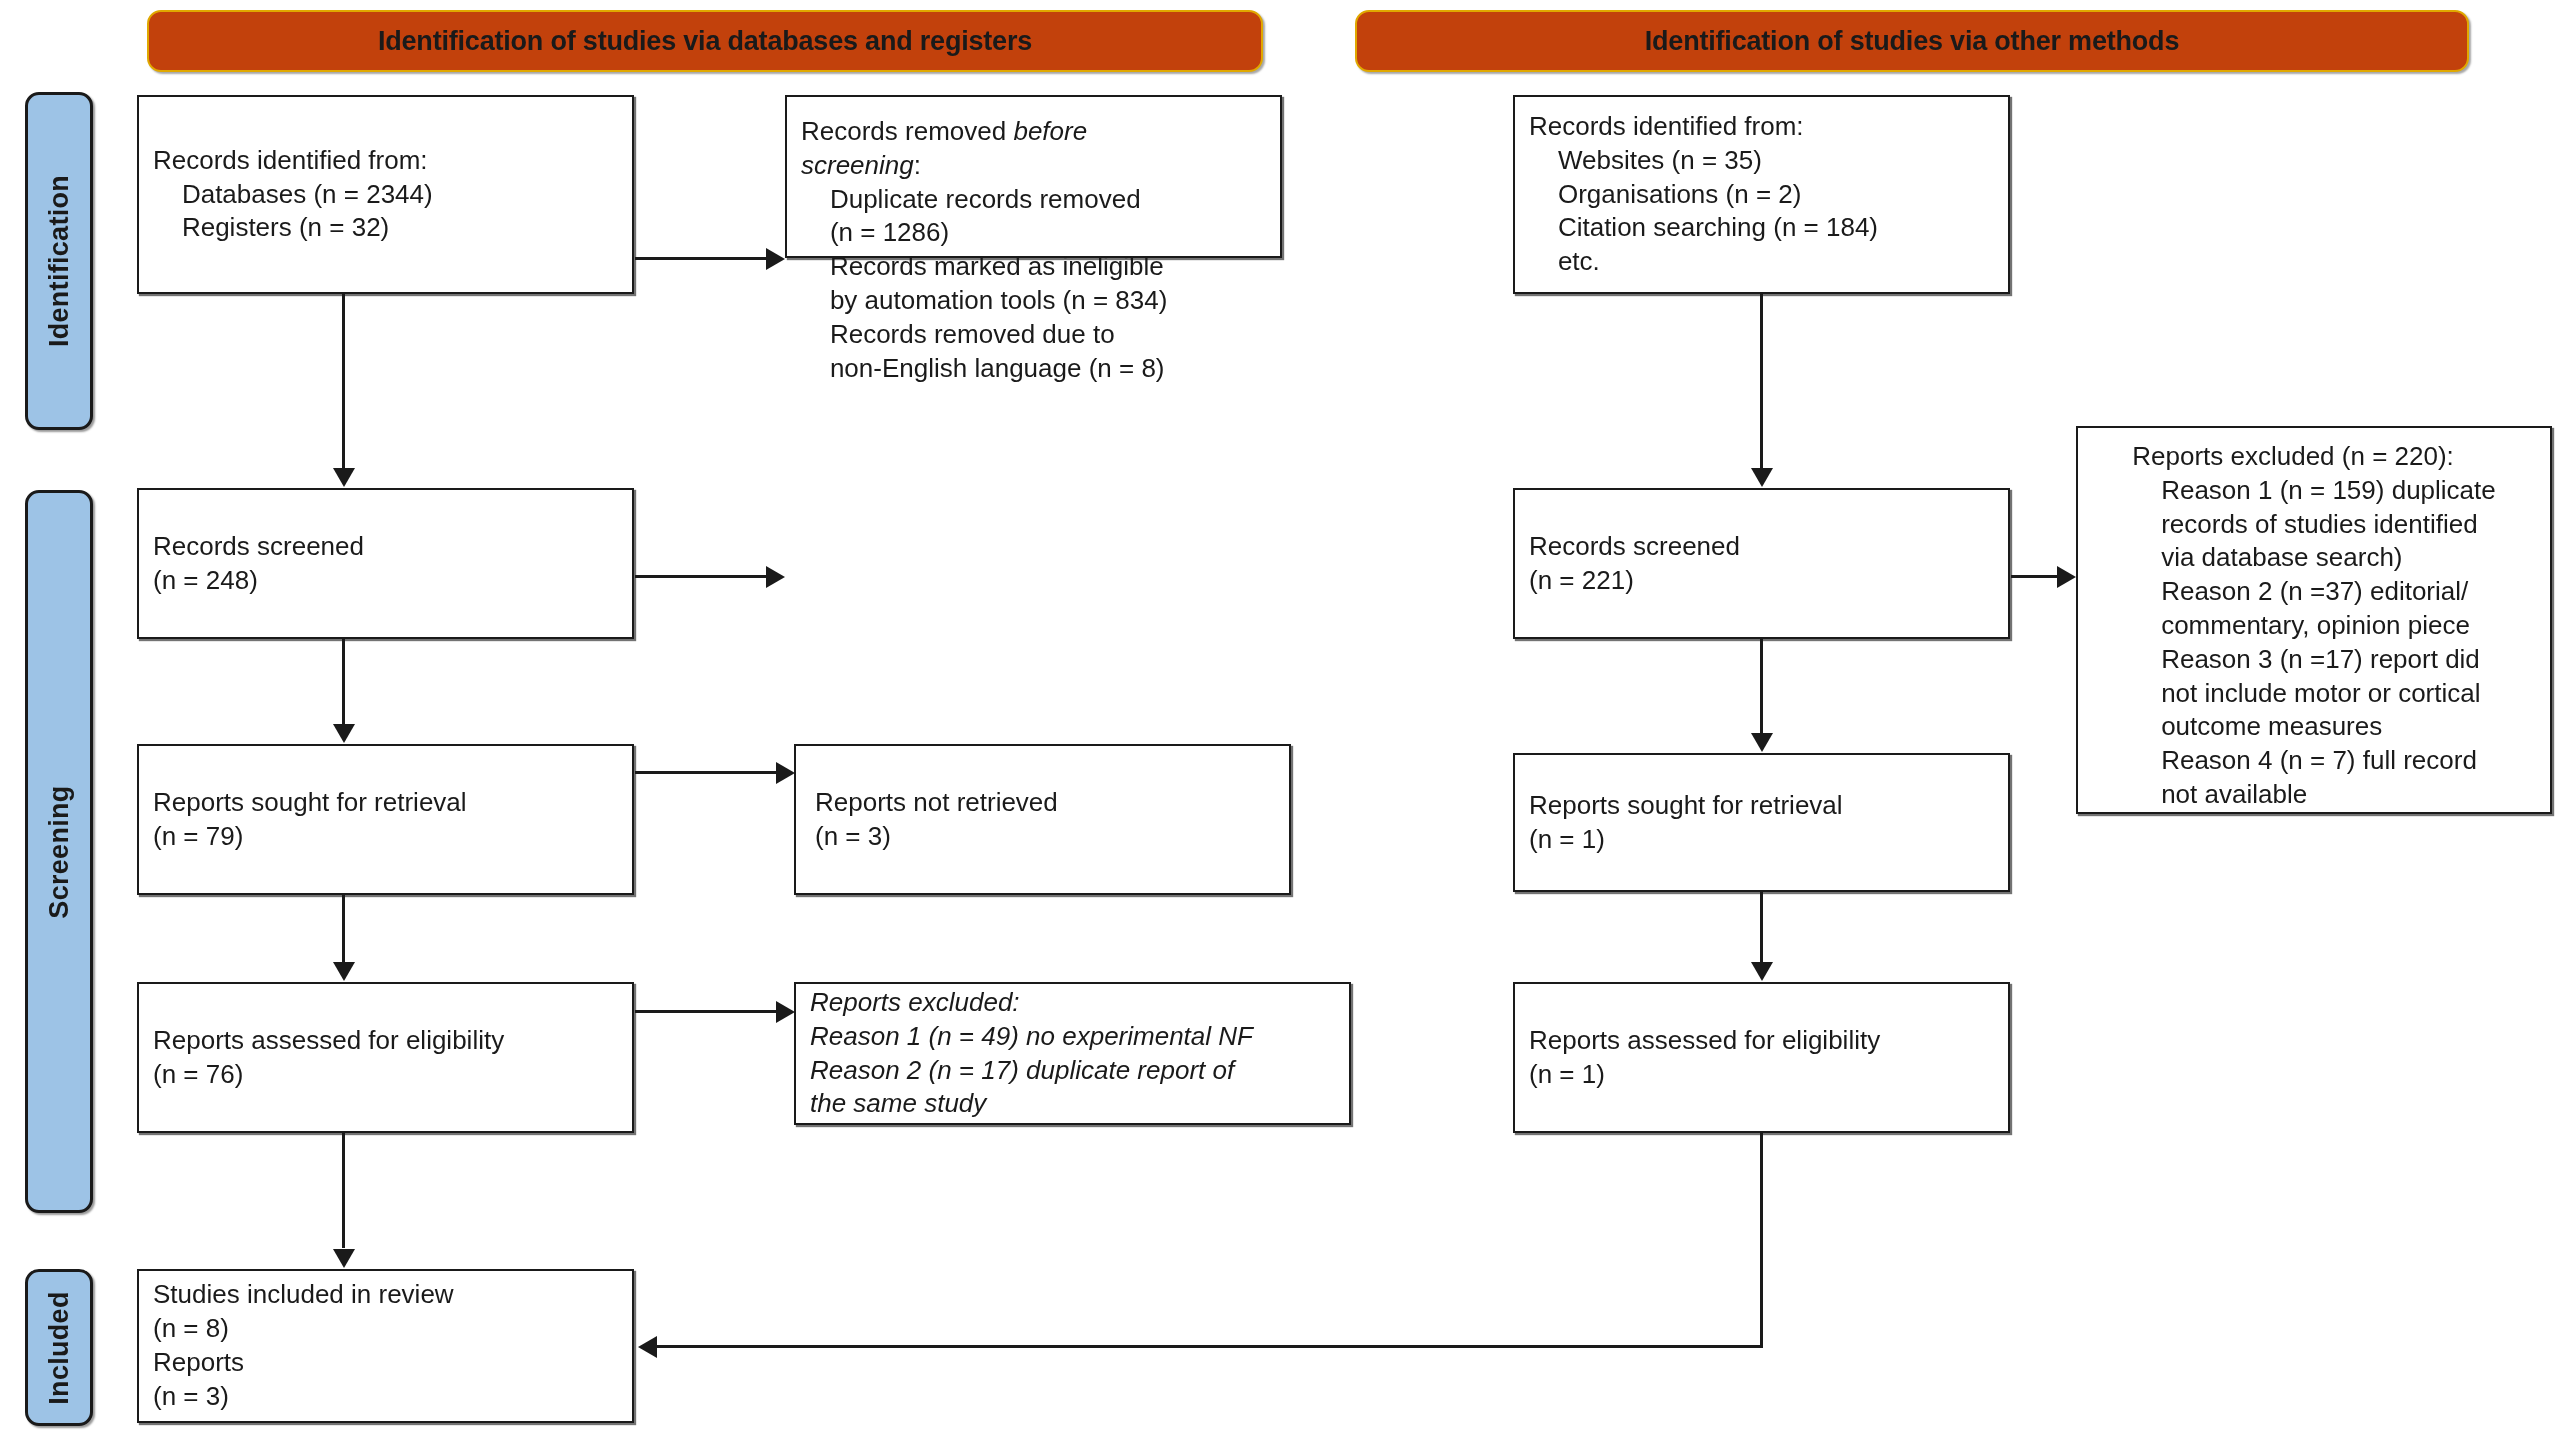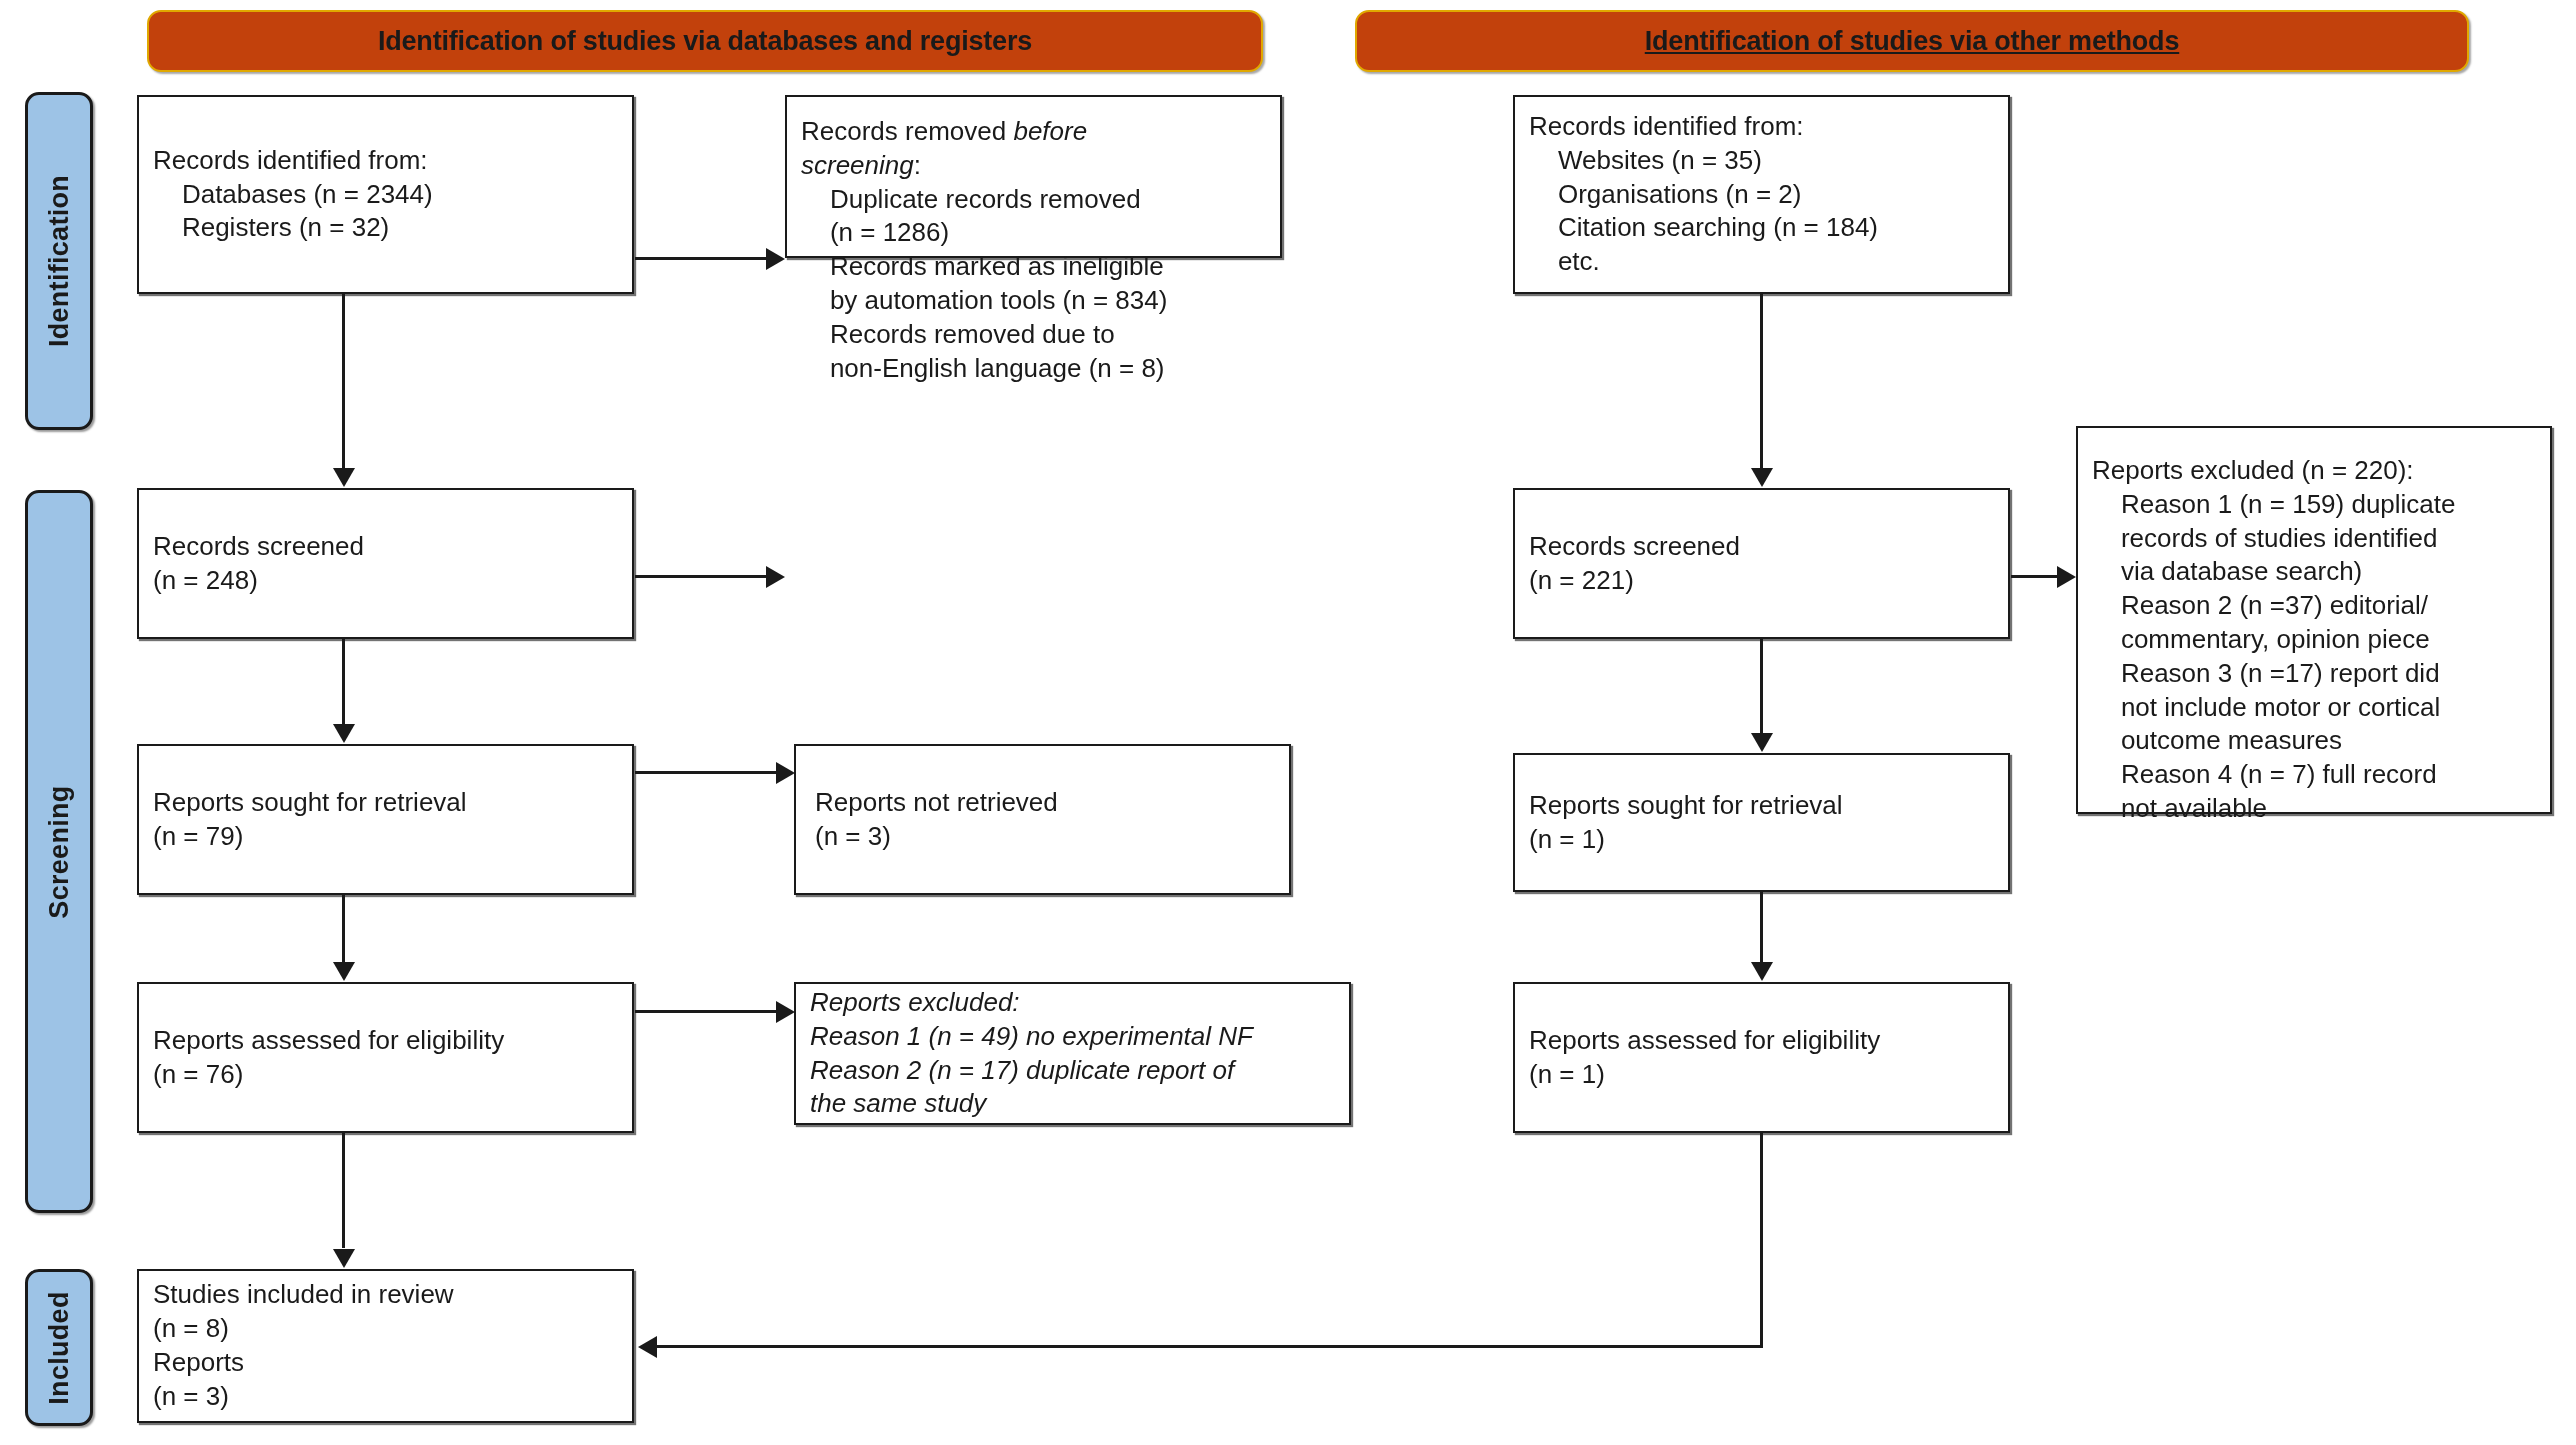--- a/index.html
+++ b/index.html
@@ -110,21 +110,21 @@
 </style>
 </head>
 <body>
 
 <div id="page">
 
   <div class="banner" style="left:147px; top:10px; width:1116px; height:62px;">
     <span>Identification of studies via databases and registers</span>
   </div>
 
-  <div class="banner" style="left:1355px; top:10px; width:1114px; height:62px;text-decoration:underline;">
+  <div class="banner" style="left:1355px; top:10px; width:1114px; height:62px;">
     <span>Identification of studies via other methods</span>
   </div>
 
   <div class="phase" style="left:25px; top:92px; width:68px; height:338px;">
     <span>Identification</span>
   </div>
 
   <div class="phase" style="left:25px; top:490px; width:68px; height:723px;">
     <span>Screening</span>
   </div>
@@ -191,21 +191,21 @@
     Organisations (n = 2)
     Citation searching (n = 184)
     etc.</div>
   </div>
 
   <div class="box" style="left:1513px; top:488px; width:497px; height:151px;">
     <div class="txt">Records screened
 (n = 221)</div>
   </div>
 
-  <div class="box top" style="left:2076px; top:426px; width:476px; height:388px; padding-top:26px;">
+  <div class="box top" style="left:2076px; top:426px; width:476px; height:388px; padding-top:12px;justify-content:center;">
     <div class="txt">Reports excluded (n = 220):
     Reason 1 (n = 159) duplicate
     records of studies identified
     via database search)
     Reason 2 (n =37) editorial/
     commentary, opinion piece
     Reason 3 (n =17) report did
     not include motor or cortical
     outcome measures
     Reason 4 (n = 7) full record

